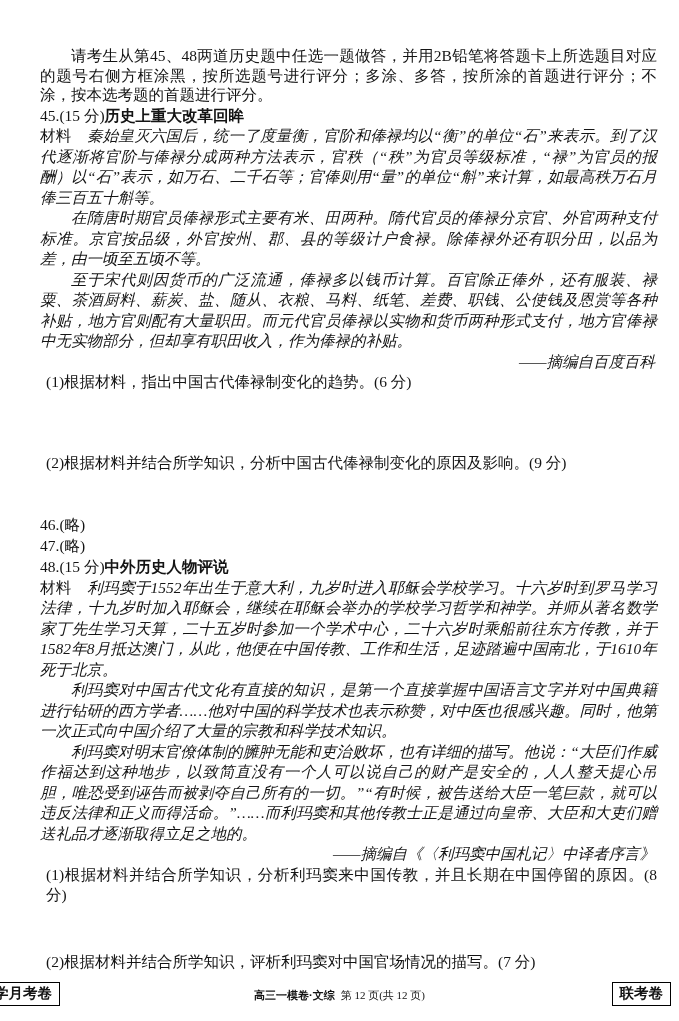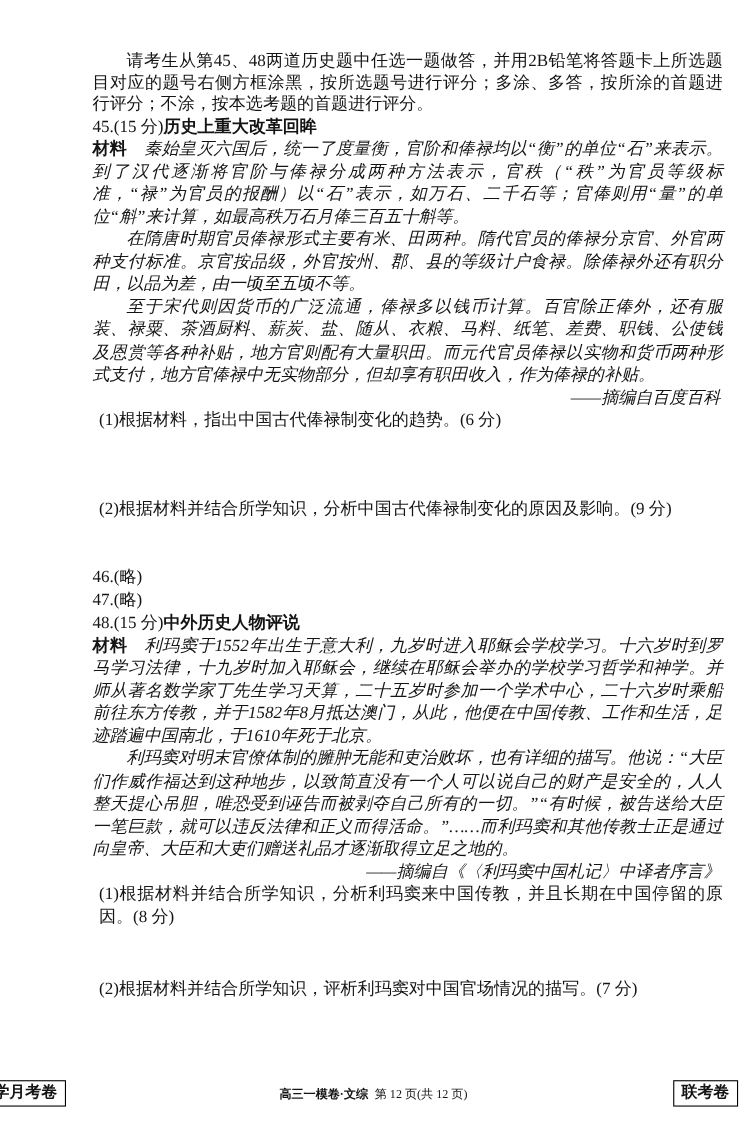--- a/index.html
+++ b/index.html
@@ -3,31 +3,31 @@
 <meta charset="utf-8">
 <style>
   html,body { margin:0; padding:0; }
   body {
     width:679px; height:1021px;
     background:#ffffff; color:#141414;
     font-family:"Liberation Serif","DejaVu Serif",serif;
     font-size:15.5px; line-height:20.5px;
     position:relative; overflow:hidden;
   }
-  .content { padding:46px 22px 0 40px;margin-left:44px; }
+  .content { padding:46px 22px 0 40px; }
   p { margin:0; text-align:justify; }
   .instructions { text-indent:2em; line-height:19.5px; }
   .q-head { margin-top:1px; white-space:nowrap; }
   .q-num { font-family:"Liberation Serif",serif; }
   .q-title {
     font-weight:bold;
     font-family:"Liberation Sans","DejaVu Sans",sans-serif;
   }
   .mat-label {
-    font-weight:bold;
+    font-weight:normal;
     font-family:"Liberation Sans","DejaVu Sans",sans-serif;
     margin-right:1em;
     font-style:normal;
   }
   .material { font-style:italic; }
   .material.indent { text-indent:2em; }
   .source-line { text-align:right; font-style:italic; padding-right:2px; }
   .subq { padding-left:6px; }
   .answer-space-1 { height:60px; }
   .answer-space-2 { height:42px; }
@@ -85,20 +85,21 @@
   <p class="skip-line"><span class="q-num">46.</span><span>(略)</span></p>
   <p class="skip-line"><span class="q-num">47.</span><span>(略)</span></p>
 
   <div class="q-head">
     <span class="q-num">48.</span><span class="q-num">(15 分)</span><span class="q-title">中外历史人物评说</span>
   </div>
 
   <p class="material">
     <b class="mat-label">材料</b><span>利玛窦于1552年出生于意大利，九岁时进入耶稣会学校学习。十六岁时到罗马学习法律，十九岁时加入耶稣会，继续在耶稣会举办的学校学习哲学和神学。并师从著名数学家丁先生学习天算，二十五岁时参加一个学术中心，二十六岁时乘船前往东方传教，并于1582年8月抵达澳门，从此，他便在中国传教、工作和生活，足迹踏遍中国南北，于1610年死于北京。</span>
   </p>
+  <p class="material indent">利玛窦对中国古代文化有直接的知识，是第一个直接掌握中国语言文字并对中国典籍进行钻研的西方学者……他对中国的科学技术也表示称赞，对中医也很感兴趣。同时，他第一次正式向中国介绍了大量的宗教和科学技术知识。</p>
   <p class="material indent">利玛窦对明末官僚体制的臃肿无能和吏治败坏，也有详细的描写。他说：“大臣们作威作福达到这种地步，以致简直没有一个人可以说自己的财产是安全的，人人整天提心吊胆，唯恐受到诬告而被剥夺自己所有的一切。”“有时候，被告送给大臣一笔巨款，就可以违反法律和正义而得活命。”……而利玛窦和其他传教士正是通过向皇帝、大臣和大吏们赠送礼品才逐渐取得立足之地的。</p>
 
   <p class="source-line">——摘编自《〈利玛窦中国札记〉中译者序言》</p>
 
   <p class="subq">(1)根据材料并结合所学知识，分析利玛窦来中国传教，并且长期在中国停留的原因。(8 分)</p>
   <div class="answer-space-3"></div>
 
   <p class="subq">(2)根据材料并结合所学知识，评析利玛窦对中国官场情况的描写。(7 分)</p>
 
 </div>

